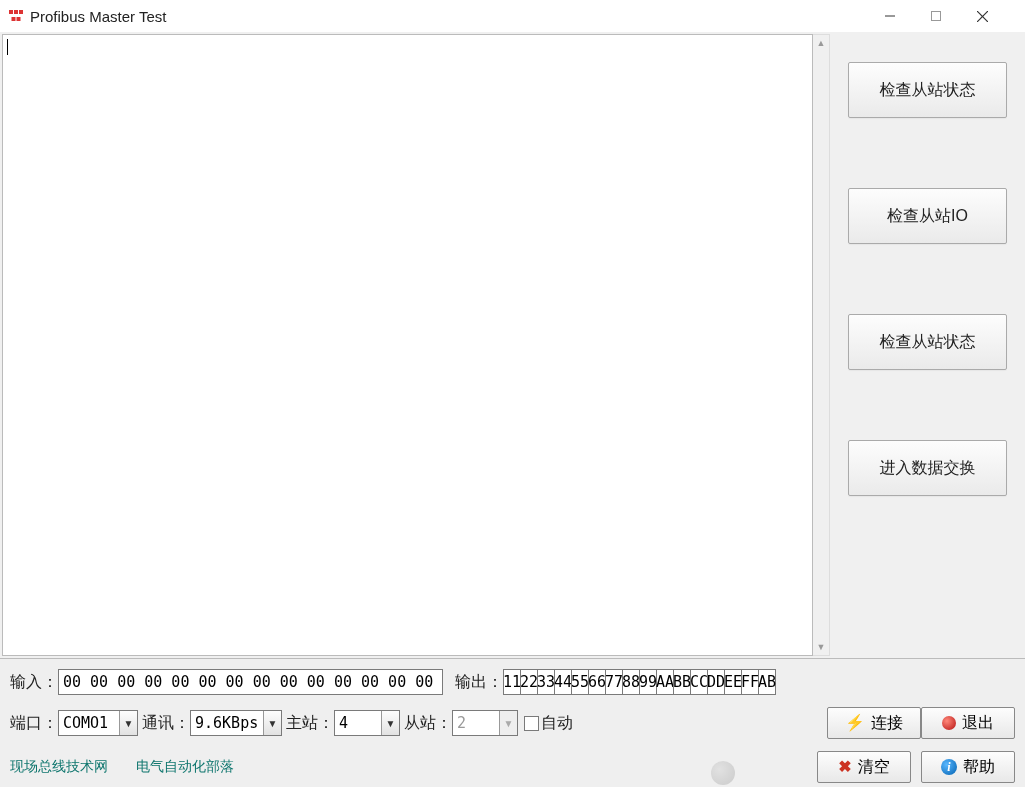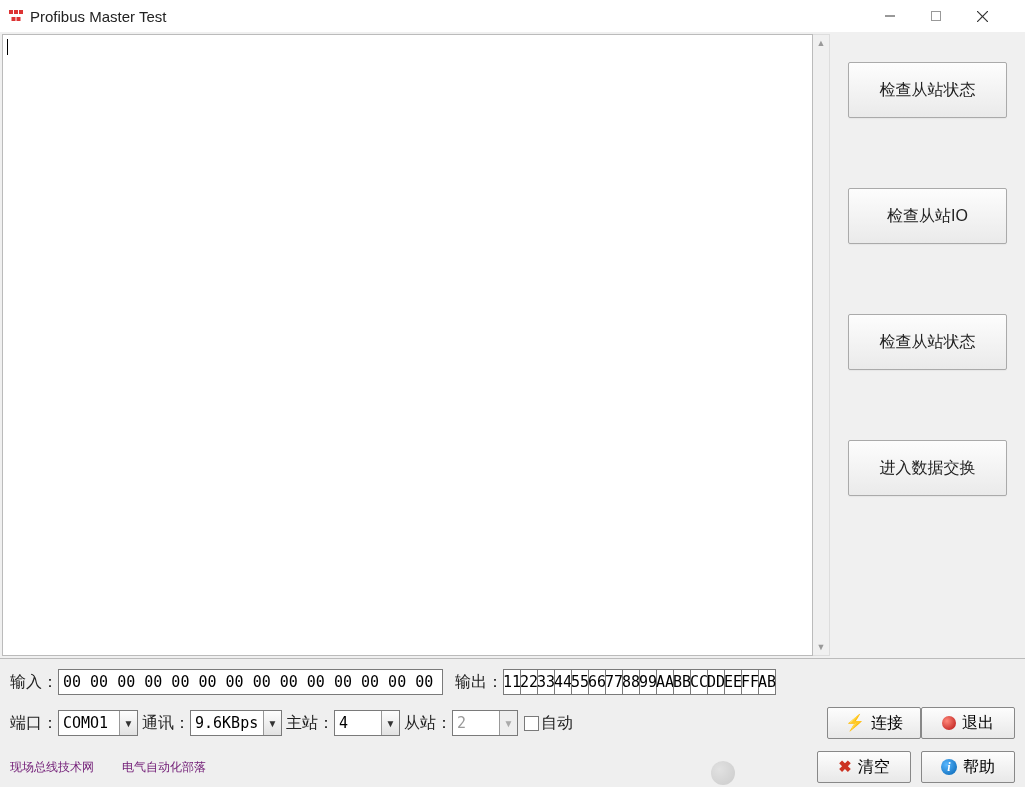--- a/index.html
+++ b/index.html
@@ -277,22 +277,22 @@
       justify-content: center;
       font-family: Georgia, serif;
     }
 
     .footer-row {
       display: flex;
       align-items: center;
       gap: 10px;
     }
     .footer-text {
-      font-size: 12px;
-      color: #701a75;
+      font-size: 14px;
+      color: #0f766e;
       white-space: nowrap;
     }
     .footer-spacer { flex: 1; }
     .watermark-icon {
       position: absolute;
       right: 290px;
       bottom: 2px;
       width: 24px;
       height: 24px;
       border-radius: 50%;

